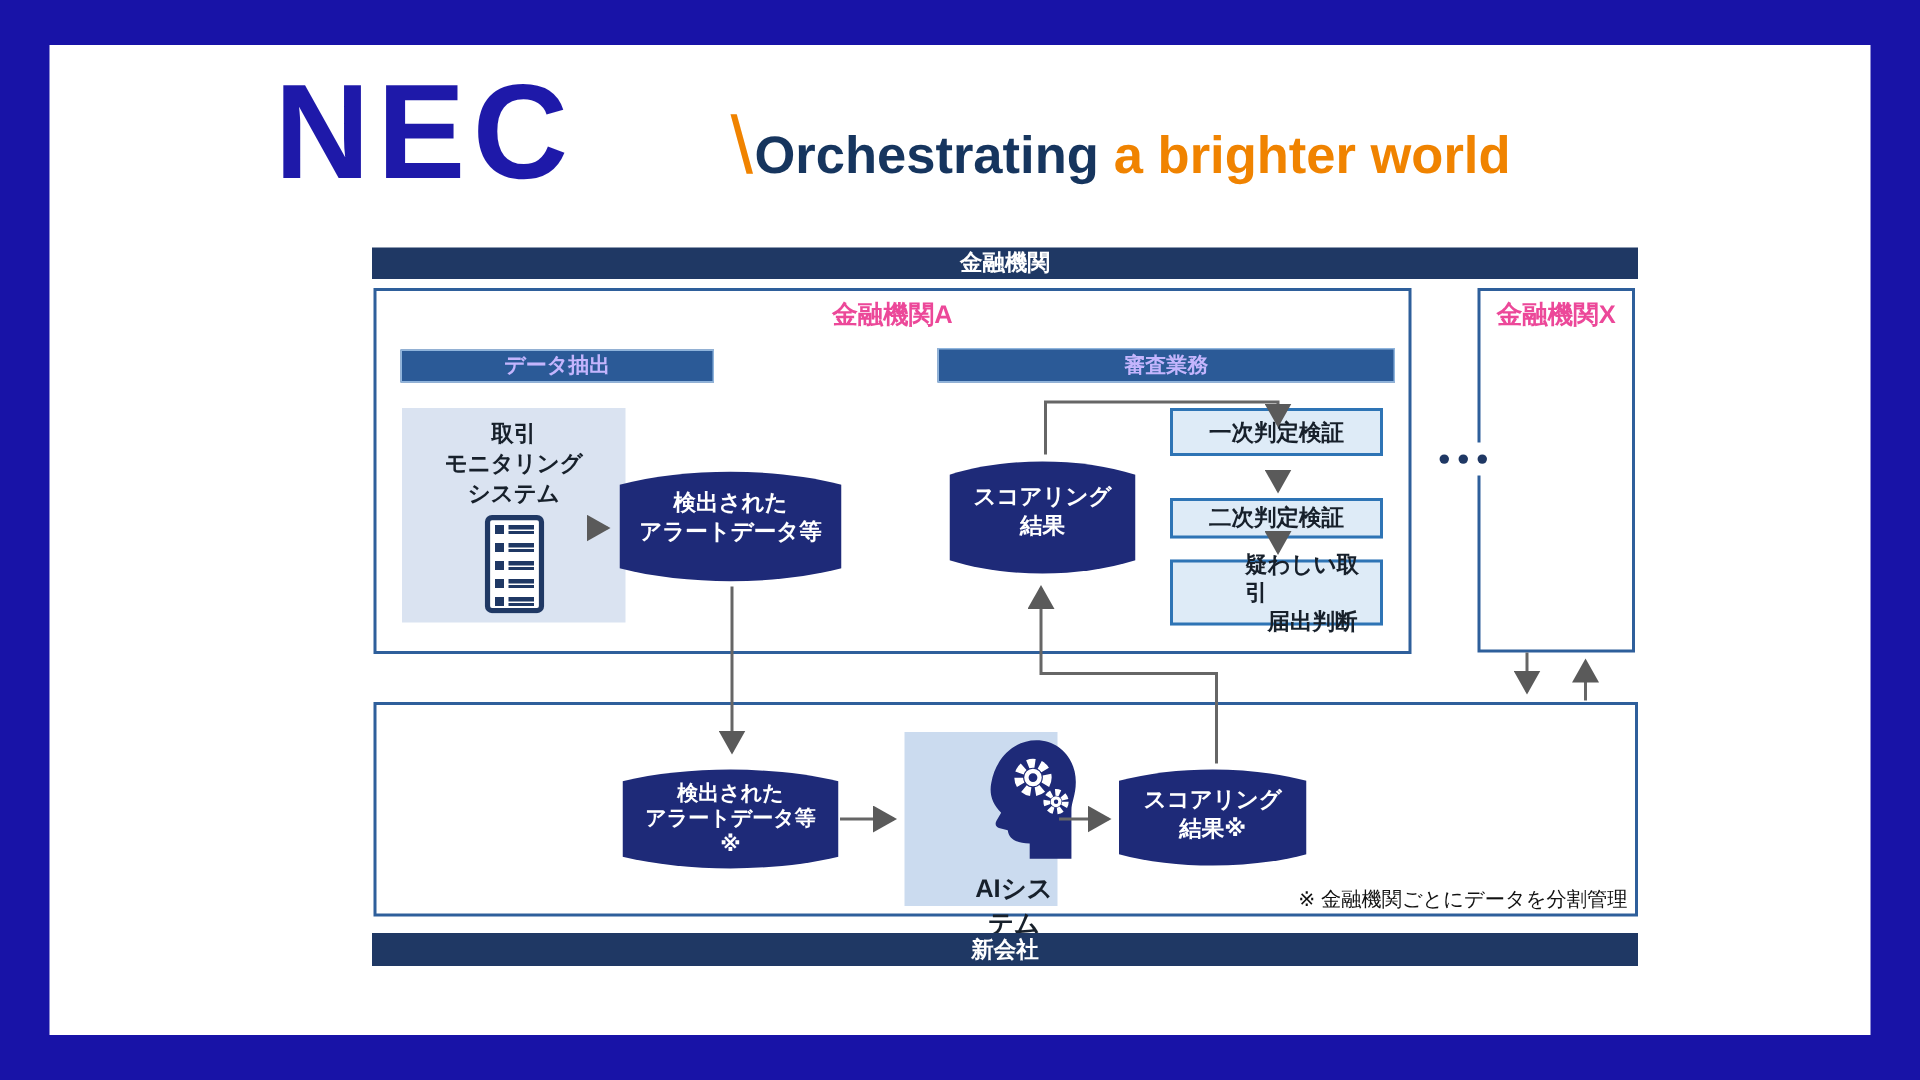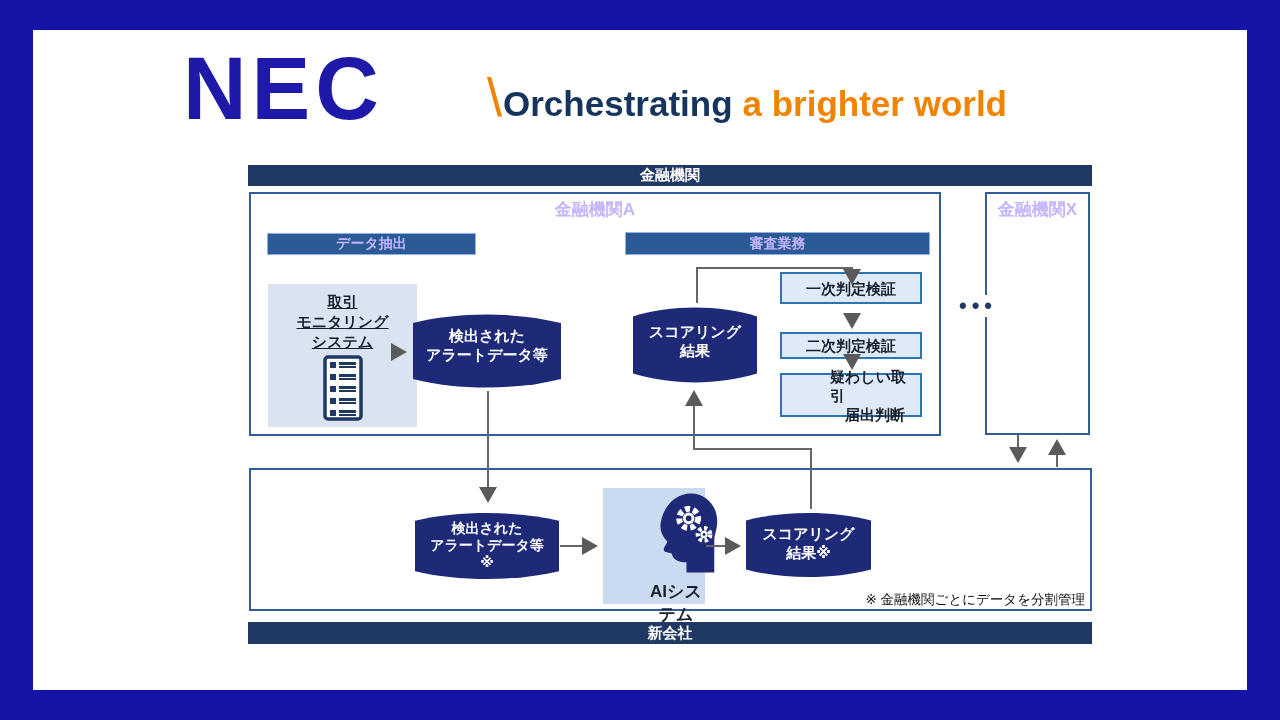--- a/index.html
+++ b/index.html
@@ -12,21 +12,21 @@
   .tagline{left:487px;top:66px;height:56px;display:flex;align-items:baseline;white-space:nowrap;}
   .tag-slash{color:#F08300;font-size:54px;font-weight:400;margin-right:1px;}
   .tag-orch{color:#16355E;font-size:35px;font-weight:700;margin-right:10px;}
   .tag-abw{color:#F08300;font-size:35px;font-weight:700;}
   
   .bar-dark{background:#1F3864;color:#fff;font-weight:700;font-size:15px;display:flex;align-items:center;justify-content:center;}
   
   .bar-mid{background:#2B5A97;border:1px solid #8FB4DC;color:#c4b5fd;font-weight:700;font-size:14px;display:flex;align-items:center;justify-content:center;box-sizing:border-box;}
   
   .panel{background:#fff;border:2px solid #2E5F9B;box-sizing:border-box;}
-  .panel-title{color:#c4b5fd;font-weight:700;font-size:17px;text-align:center;}
+  .panel-title{color:#ec4899;font-weight:700;font-size:17px;text-align:center;}
   
   .lightbox{background:#DAE3F1;color:#17202B;font-weight:700;font-size:15px;text-align:center;box-sizing:border-box;}
   .aibox{background:#CBDBEF;color:#17202B;font-weight:700;text-align:center;box-sizing:border-box;}
   .step{background:#DEEBF7;border:2px solid #2E74B5;color:#17202B;font-weight:700;font-size:15px;display:flex;flex-direction:column;align-items:center;justify-content:center;line-height:19px;box-sizing:border-box;}
   
   .cyl{color:#fff;font-weight:700;font-size:15px;text-align:center;}
   .cyl svg{position:absolute;left:0;top:0;width:100%;height:100%;}
   .cyl .cyl-label{position:relative;padding-top:16px;line-height:19px;}
   .dots{color:#1F3864;background:#ffffff;font-size:22px;font-weight:700;letter-spacing:5px;text-align:center;line-height:22px;z-index:6;}
   .footnote{color:#111111;font-size:13.5px;text-align:right;}
@@ -51,21 +51,21 @@
   <div class="abs panel" style="left:249px;top:192px;width:692px;height:244px;"></div>
   <div class="abs panel-title" style="left:249px;top:198px;width:692px;">金融機関A</div>
 
   <div class="abs panel" style="left:985px;top:192px;width:105px;height:243px;"></div>
   <div class="abs panel-title" style="left:985px;top:198px;width:105px;">金融機関X</div>
   <div class="abs dots" style="left:954px;top:295px;width:48px;">•••</div>
 
   <div class="abs bar-mid" style="left:267px;top:233px;width:209px;height:22px;">データ抽出</div>
   <div class="abs bar-mid" style="left:625px;top:232px;width:305px;height:23px;">審査業務</div>
 
-  <div class="abs lightbox" style="left:268px;top:284px;width:149px;height:143px;padding-top:8px;line-height:20px;text-decoration:underline;">
+  <div class="abs lightbox" style="left:268px;top:272px;width:149px;height:143px;padding-top:8px;line-height:20px;">
     <div>取引</div>
     <div>モニタリング</div>
     <div>システム</div>
     <svg width="40" height="66" viewBox="0 0 40 66" style="margin-top:3px;">
       <rect x="2" y="2" width="36" height="62" rx="3" fill="#ffffff" stroke="#1F3864" stroke-width="3.5"></rect>
       <g fill="#1F3864">
         <rect x="7" y="7" width="6" height="6"></rect>
           <rect x="16" y="7" width="17" height="3"></rect>
           <rect x="16" y="11" width="17" height="2"></rect>
         <rect x="7" y="19" width="6" height="6"></rect>

